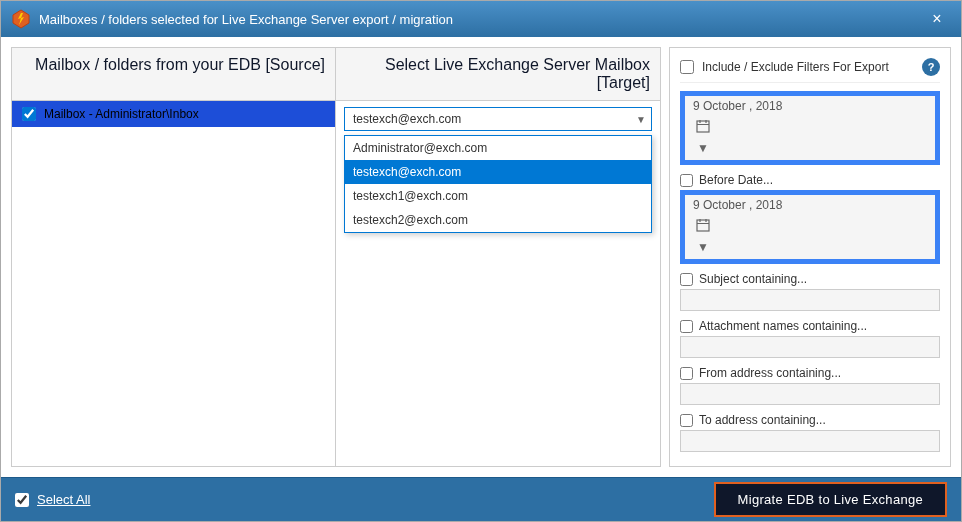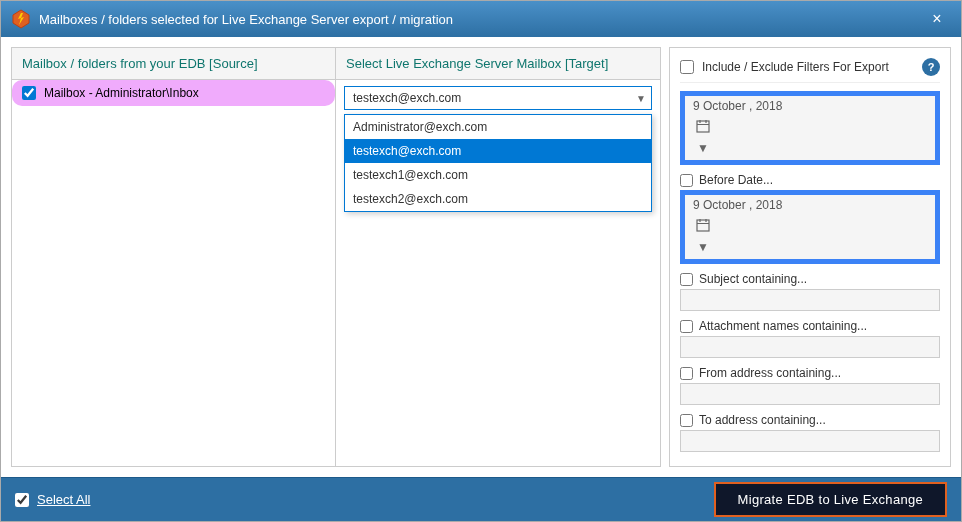--- a/index.html
+++ b/index.html
@@ -72,45 +72,45 @@
       position: relative;
     }
     .left-panel-header {
       display: grid;
       grid-template-columns: 1fr 1fr;
       background: #f5f5f5;
       border-bottom: 1px solid #cccccc;
     }
     .col-header {
       padding: 8px 10px;
-      font-size: 13px;
-      color: #0f766e;
+      font-size: 16px;
+      color: #0f172a;
       font-weight: 500;
       border-right: 1px solid #cccccc;
+      text-align: right;
     }
     .col-header:last-child { border-right: none; }
     .left-panel-body {
       display: grid;
       grid-template-columns: 1fr 1fr;
       flex: 1;
       overflow: hidden;
     }
     .source-column {
       border-right: 1px solid #cccccc;
       overflow-y: auto;
     }
     .source-item {
       display: flex;
       align-items: flex-start;
       padding: 6px 10px;
       gap: 8px;
-      background: #f0abfc;
+      background: #1d4ed8;
       color: #000;
       font-size: 12px;
-      border-radius: 10px;
     }
     .source-checkbox {
       width: 14px;
       height: 14px;
       accent-color: #0078d4;
     }
     .target-column {
       position: relative;
       overflow: visible;
     }

